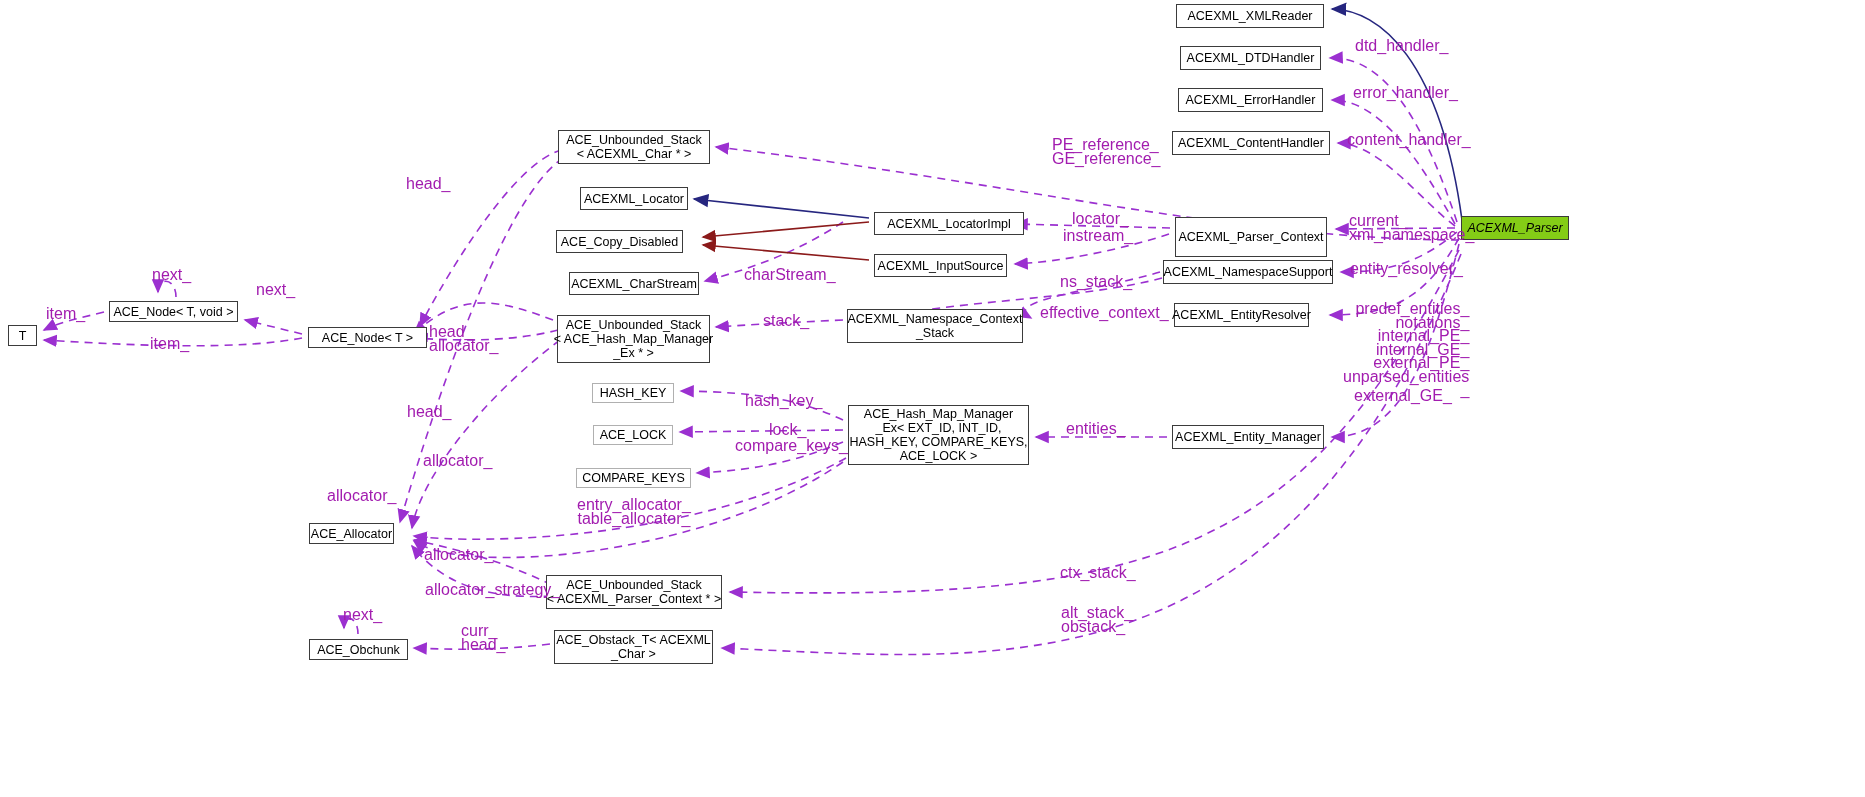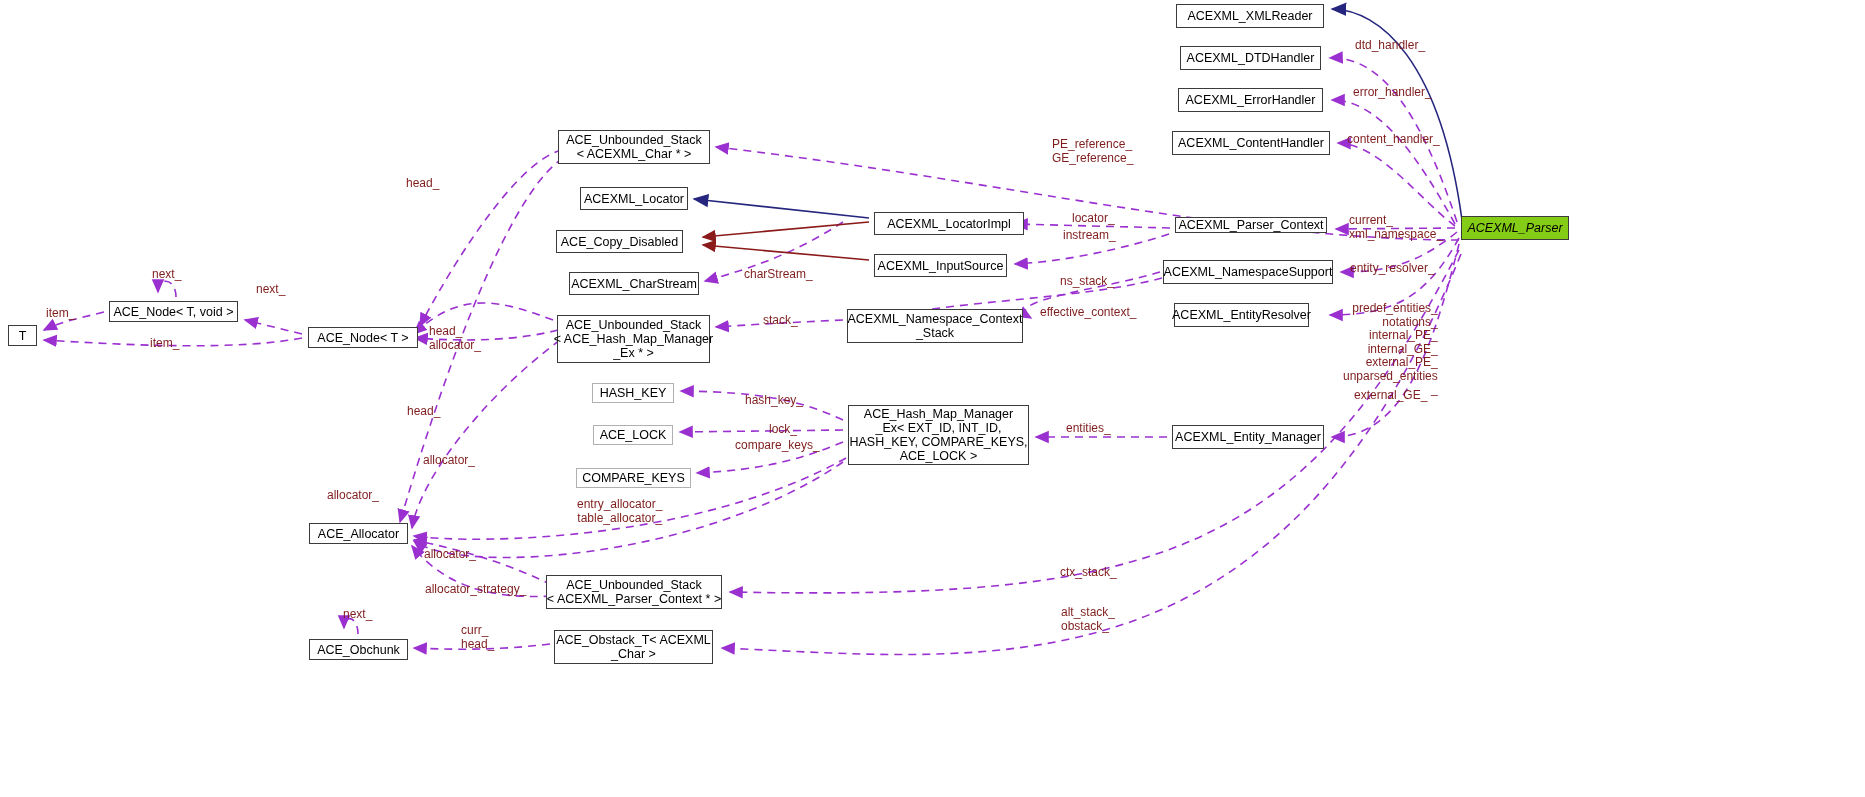--- a/index.html
+++ b/index.html
@@ -5,21 +5,21 @@
   html,body{margin:0;padding:0;background:#ffffff;}
   body{font-family:"Liberation Sans", sans-serif;}
   #stage{position:relative;width:1865px;height:797px;background:#fff;overflow:hidden;}
   svg#wires{position:absolute;left:0;top:0;width:1865px;height:797px;}
   .node{position:absolute;box-sizing:border-box;display:flex;align-items:center;justify-content:center;
         text-align:center;background:#ffffff;border:1px solid #404040;color:#000;font-size:12.5px;
         line-height:14px;white-space:pre;letter-spacing:0px;}
   .node.thick{border:1.6px solid #3b3b3b;}
   .node.light{border:1px solid #b0b0b0;}
   .node.current{background:#84cc16;border:1.6px solid #3b3b3b;font-style:italic;}
-  .edgelabel{position:absolute;font-size:12px;line-height:13.5px;color:#7f1d1d;white-space:pre;text-align:center;}
+  .edgelabel{position:absolute;font-size:16px;line-height:13.5px;color:#a21caf;white-space:pre;text-align:center;}
   .edgelabel.l{text-align:left;}
 </style>
 </head>
 <body>
 
 <div id="stage">
   <svg id="wires" viewBox="0 0 1865 797">
     <defs>
       <marker id="ah-p" markerWidth="9" markerHeight="9" refX="8" refY="4.5" orient="auto">
         <path d="M0,0.6 L9,4.5 L0,8.4 z" fill="#9b30d0"></path>
@@ -77,43 +77,43 @@
 
     <g fill="none" stroke="#8b1a1a" stroke-width="1.6" marker-end="url(#ah-r)">
       <path d="M869,222 L703,237"></path>
       <path d="M869,260 L703,245"></path>
     </g>
   </svg>
 <div class="node thick" style="left: 1176px; top: 4px; width: 148px; height: 24px;">ACEXML_XMLReader</div>
     <div class="node thick" style="left: 1180px; top: 46px; width: 141px; height: 24px;">ACEXML_DTDHandler</div>
     <div class="node thick" style="left: 1178px; top: 88px; width: 145px; height: 24px;">ACEXML_ErrorHandler</div>
     <div class="node thick" style="left: 1172px; top: 131px; width: 158px; height: 24px;">ACEXML_ContentHandler</div>
-    <div class="node thick" style="left: 1175px; top: 217px; width: 152px; height: 16px;">ACEXML_Parser_Context</div>
+    <div class="node thick" style="left: 1175px; top: 217px; width: 152px; height: 40px;">ACEXML_Parser_Context</div>
     <div class="node thick" style="left: 1163px; top: 260px; width: 170px; height: 24px;">ACEXML_NamespaceSupport</div>
     <div class="node thick" style="left: 1174px; top: 303px; width: 135px; height: 24px;">ACEXML_EntityResolver</div>
     <div class="node thick" style="left: 1172px; top: 425px; width: 152px; height: 24px;">ACEXML_Entity_Manager</div>
     <div class="node current" style="left: 1461px; top: 216px; width: 108px; height: 24px;">ACEXML_Parser</div>
     <div class="node thick" style="left: 558px; top: 130px; width: 152px; height: 34px;">ACE_Unbounded_Stack
 &lt; ACEXML_Char * &gt;</div>
     <div class="node thick" style="left: 580px; top: 187px; width: 108px; height: 23px;">ACEXML_Locator</div>
     <div class="node thick" style="left: 556px; top: 230px; width: 127px; height: 23px;">ACE_Copy_Disabled</div>
     <div class="node thick" style="left: 569px; top: 272px; width: 130px; height: 23px;">ACEXML_CharStream</div>
     <div class="node thick" style="left: 557px; top: 315px; width: 153px; height: 48px;">ACE_Unbounded_Stack
 &lt; ACE_Hash_Map_Manager
 _Ex * &gt;</div>
     <div class="node light" style="left: 592px; top: 383px; width: 82px; height: 20px;">HASH_KEY</div>
     <div class="node light" style="left: 593px; top: 425px; width: 80px; height: 20px;">ACE_LOCK</div>
     <div class="node light" style="left: 576px; top: 468px; width: 115px; height: 20px;">COMPARE_KEYS</div>
-    <div class="node thick" style="left: 309px; top: 523px; width: 99px; height: 21px;">ACE_Allocator</div>
+    <div class="node thick" style="left: 309px; top: 523px; width: 85px; height: 21px;">ACE_Allocator</div>
     <div class="node thick" style="left: 546px; top: 575px; width: 176px; height: 34px;">ACE_Unbounded_Stack
 &lt; ACEXML_Parser_Context * &gt;</div>
     <div class="node thick" style="left: 309px; top: 639px; width: 99px; height: 21px;">ACE_Obchunk</div>
     <div class="node thick" style="left: 554px; top: 630px; width: 159px; height: 34px;">ACE_Obstack_T&lt; ACEXML
 _Char &gt;</div>
-    <div class="node thick" style="left: 308px; top: 327px; width: 110px; height: 21px;">ACE_Node&lt; T &gt;</div>
+    <div class="node thick" style="left: 308px; top: 327px; width: 119px; height: 21px;">ACE_Node&lt; T &gt;</div>
     <div class="node thick" style="left: 109px; top: 301px; width: 129px; height: 21px;">ACE_Node&lt; T, void &gt;</div>
     <div class="node thick" style="left: 8px; top: 325px; width: 29px; height: 21px;">T</div>
     <div class="node thick" style="left: 874px; top: 212px; width: 150px; height: 23px;">ACEXML_LocatorImpl</div>
     <div class="node thick" style="left: 874px; top: 254px; width: 133px; height: 23px;">ACEXML_InputSource</div>
     <div class="node thick" style="left: 847px; top: 309px; width: 176px; height: 34px;">ACEXML_Namespace_Context
 _Stack</div>
     <div class="node thick" style="left: 848px; top: 405px; width: 181px; height: 60px;">ACE_Hash_Map_Manager
 _Ex&lt; EXT_ID, INT_ID,
 HASH_KEY, COMPARE_KEYS,
 ACE_LOCK &gt;</div>

